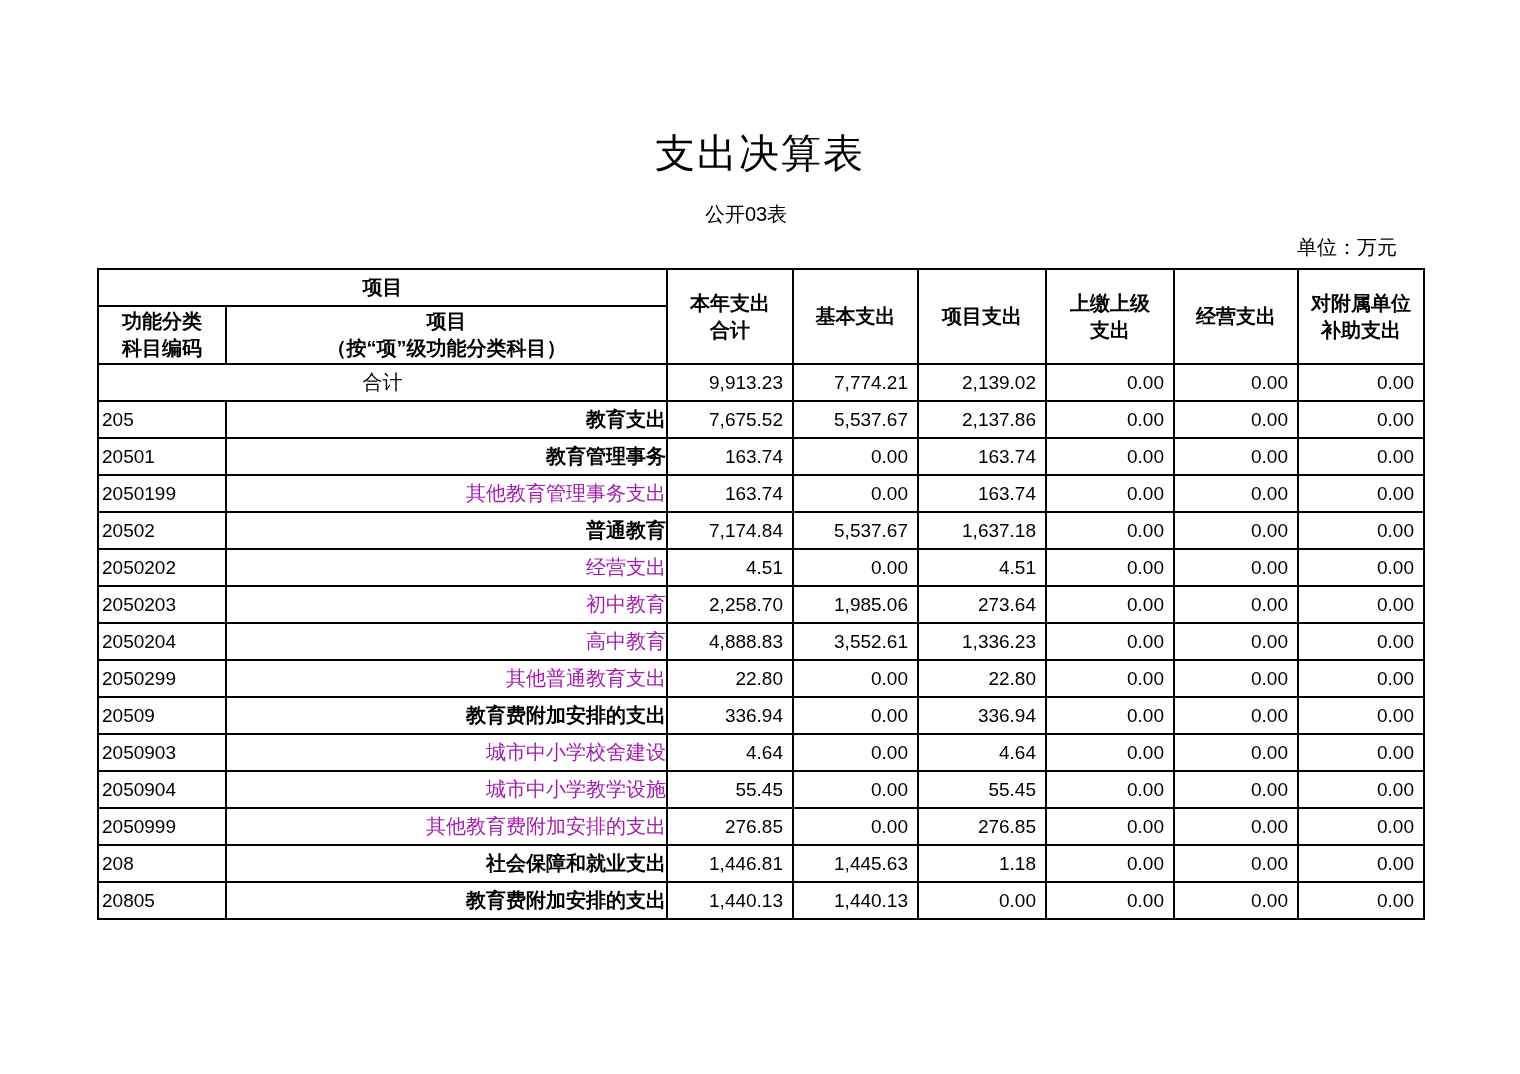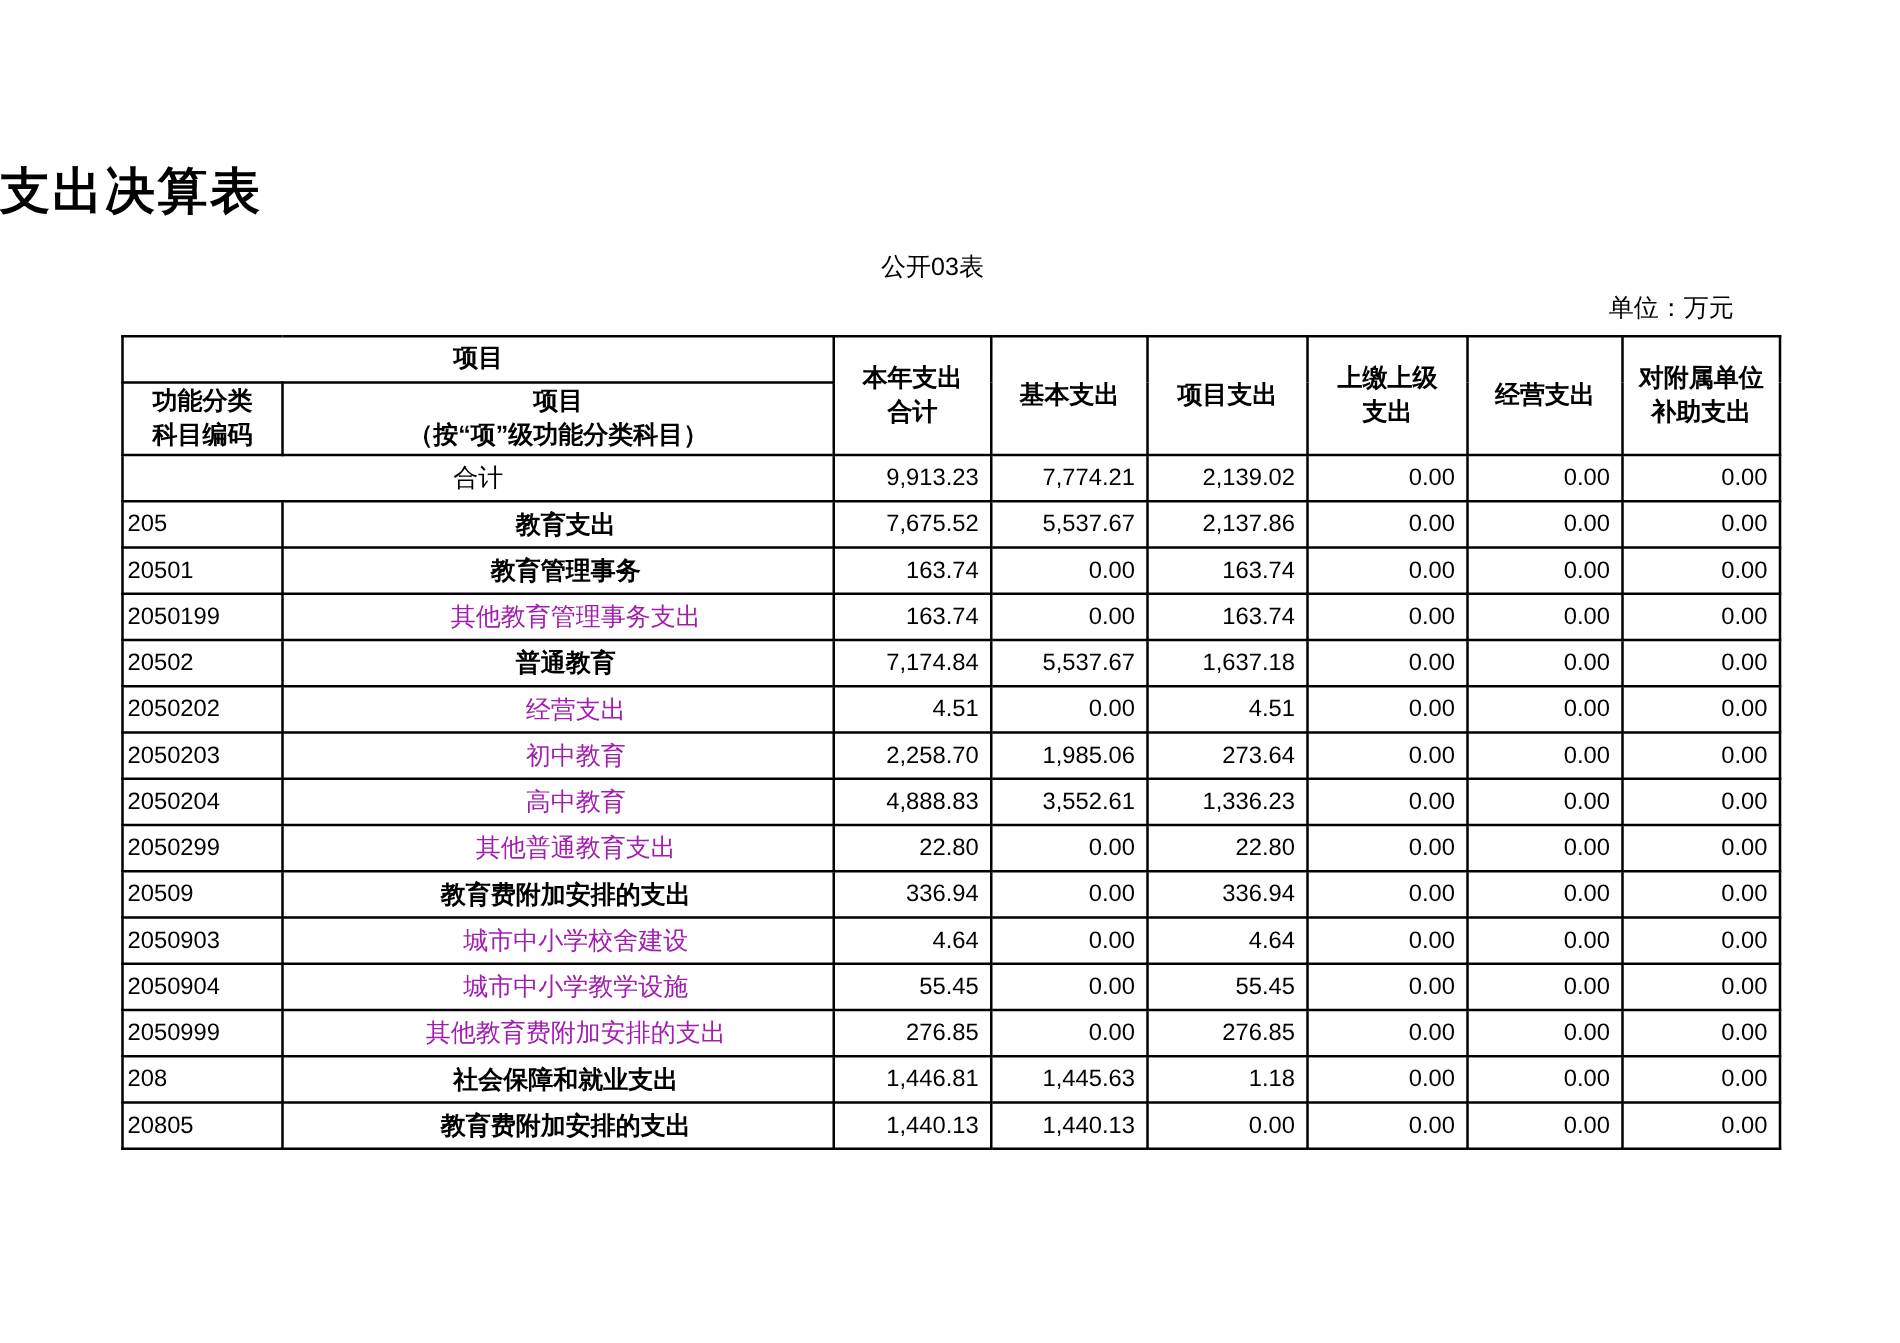--- a/index.html
+++ b/index.html
@@ -2,51 +2,51 @@
 <html><head>
 <meta charset="utf-8">
 <style>
   html,body{margin:0;padding:0;background:#fff;}
   .doc{
     position:relative;width:1520px;height:1074px;background:#ffffff;
     overflow:hidden;color:#000;font-family:"Liberation Sans",sans-serif;
   }
   .title{
     position:absolute;top:130px;left:0;width:100%;margin:0;
-    text-align:left;font-size:40px;line-height:46px;font-weight:bold;
+    text-align:center;font-size:40px;line-height:46px;font-weight:normal;
     letter-spacing:2px;font-family:"Liberation Sans",sans-serif;
   }
   .meta-note{
     position:absolute;top:201px;left:97px;width:1298px;
     text-align:center;font-size:20px;line-height:26px;
     font-family:Liberation Sans, sans-serif;
   }
   .meta-row{
     position:absolute;top:234px;left:97px;width:1326px;
     font-size:20px;line-height:26px;font-family:"Liberation Serif",serif;
   }
   .dept{margin-left:31px;}
-  .unit{float:right;margin-right:36px;}
+  .unit{float:right;margin-right:26px;}
   table.report{
     position:absolute;top:268px;left:97px;width:1326px;
     border-collapse:collapse;table-layout:fixed;background:#fff;border-radius:22px;
   }
   .report th,.report td{
     border:2px solid #000;padding:0;overflow:hidden;white-space:nowrap;
     vertical-align:middle;
   }
   .report thead th{
     font-size:20px;font-weight:bold;text-align:center;line-height:27px;
     font-family:"Liberation Sans",sans-serif;
   }
   tr.h1{height:37px;}
   tr.h2{height:58px;}
   .report tbody tr{height:37px;}
   td.code{font-size:19px;text-align:left;padding-left:3px;}
-  td.name{font-family:Liberation Sans, sans-serif;font-size:20px;text-align:center;}
+  td.name{font-family:Liberation Sans, sans-serif;font-size:20px;text-align:right;}
   td.name.bold{font-weight:bold;padding-left:12px;}
   td.name.item{font-weight:normal;padding-left:28px;color:#a21caf;}
   td.num{font-size:19px;text-align:right;padding-right:9px;}
   td.total-label{
     font-family:"Liberation Serif",serif;font-size:20px;text-align:center;
   }
 </style>
 </head>
 <body>
 

